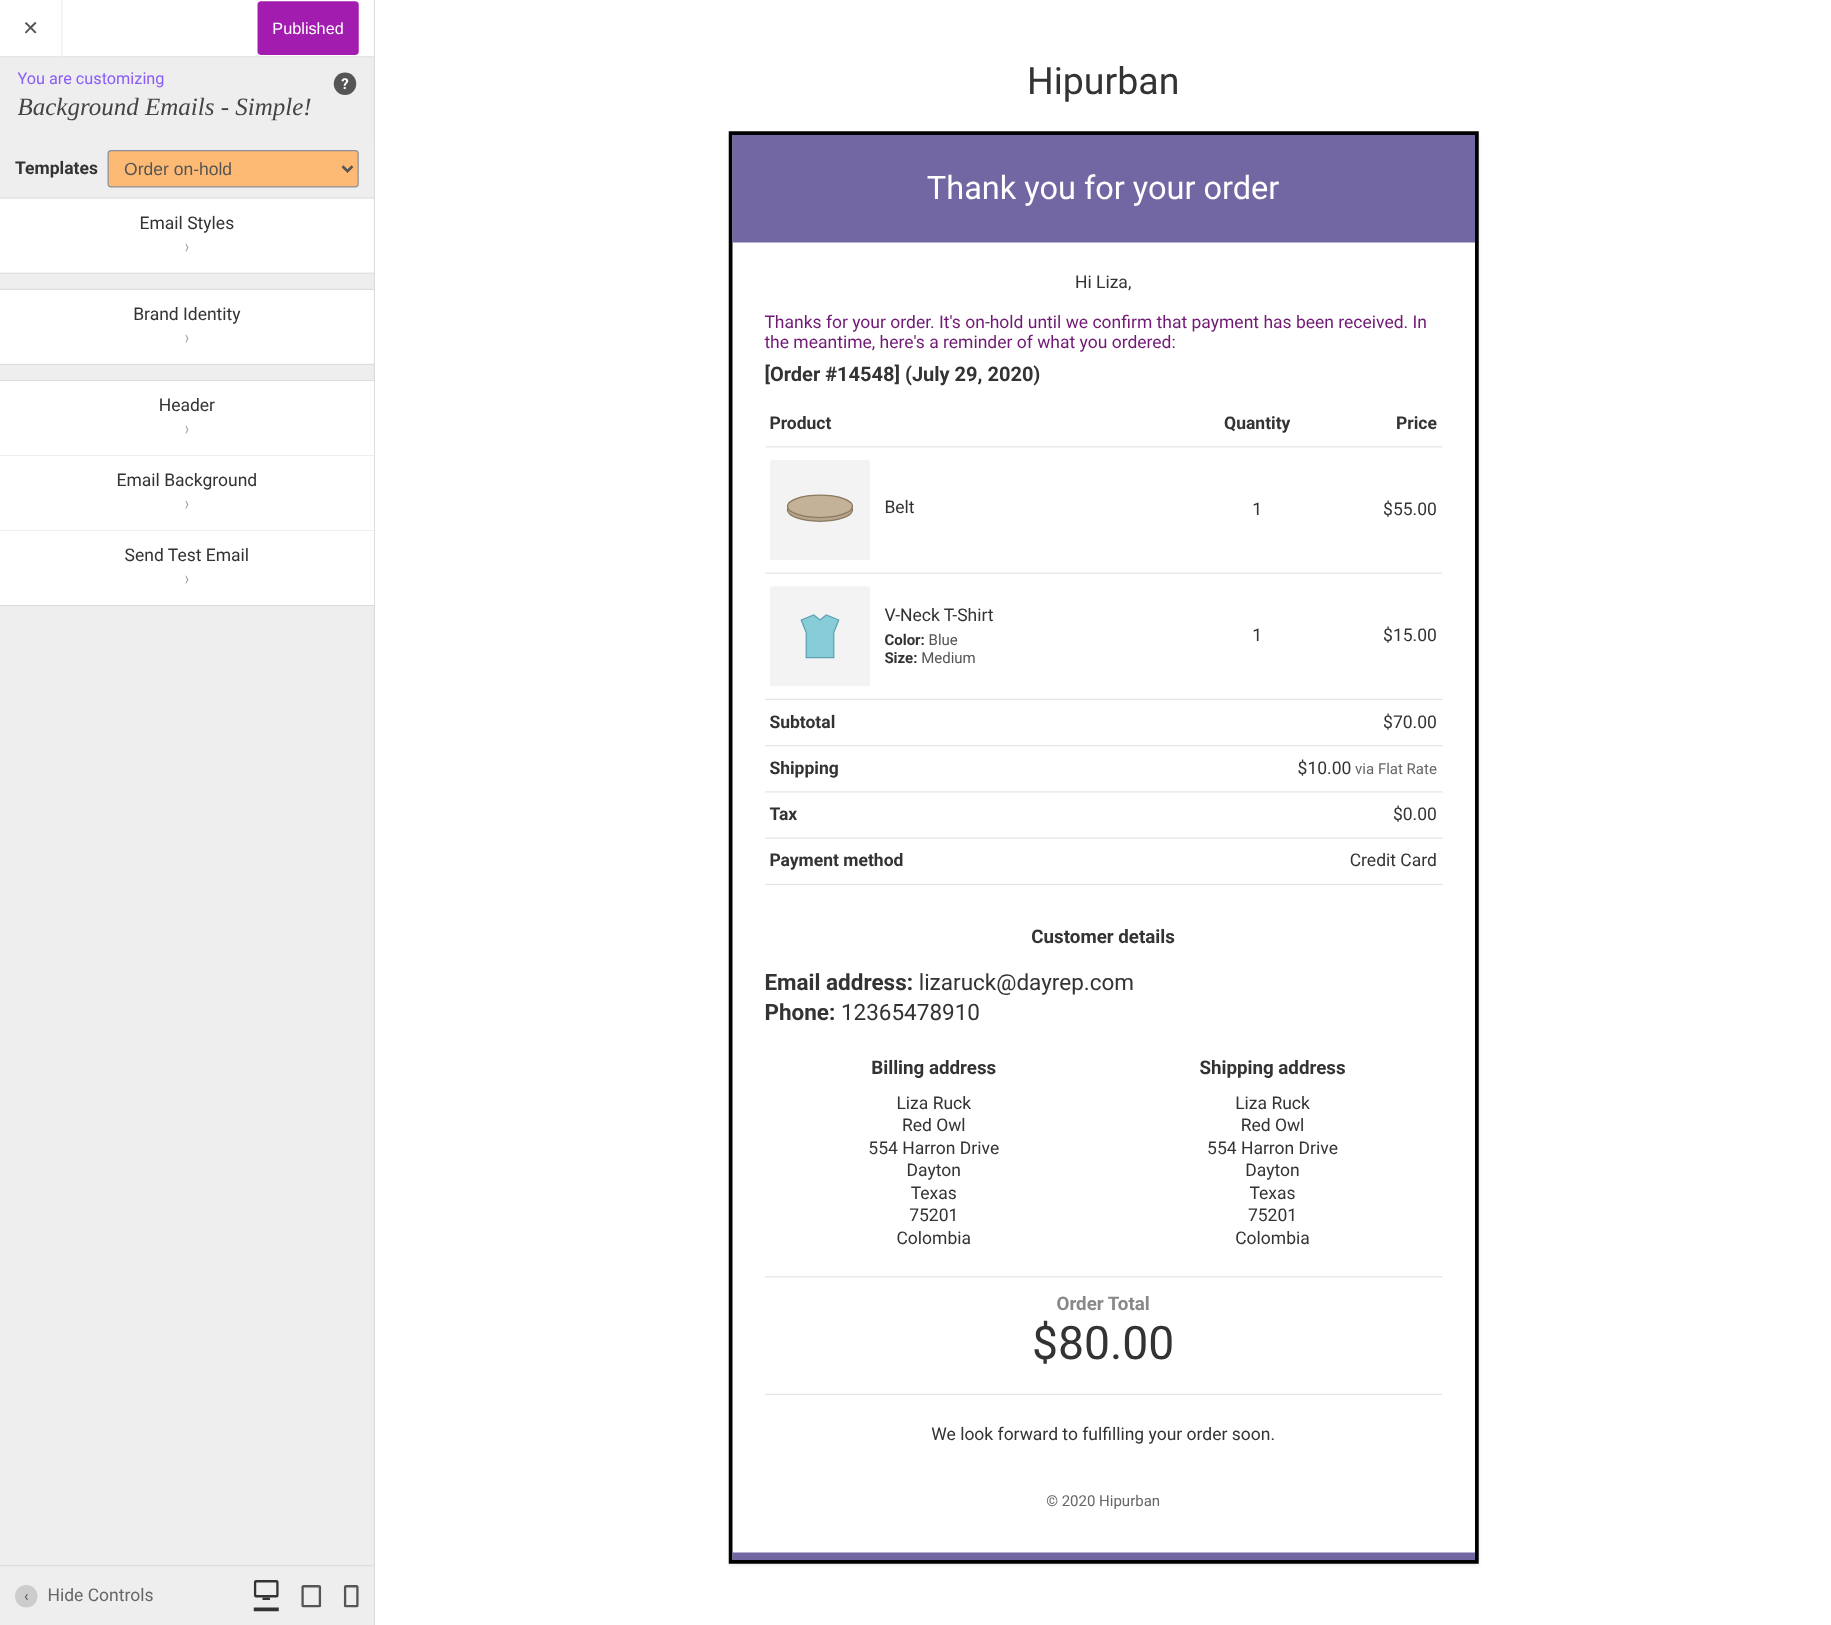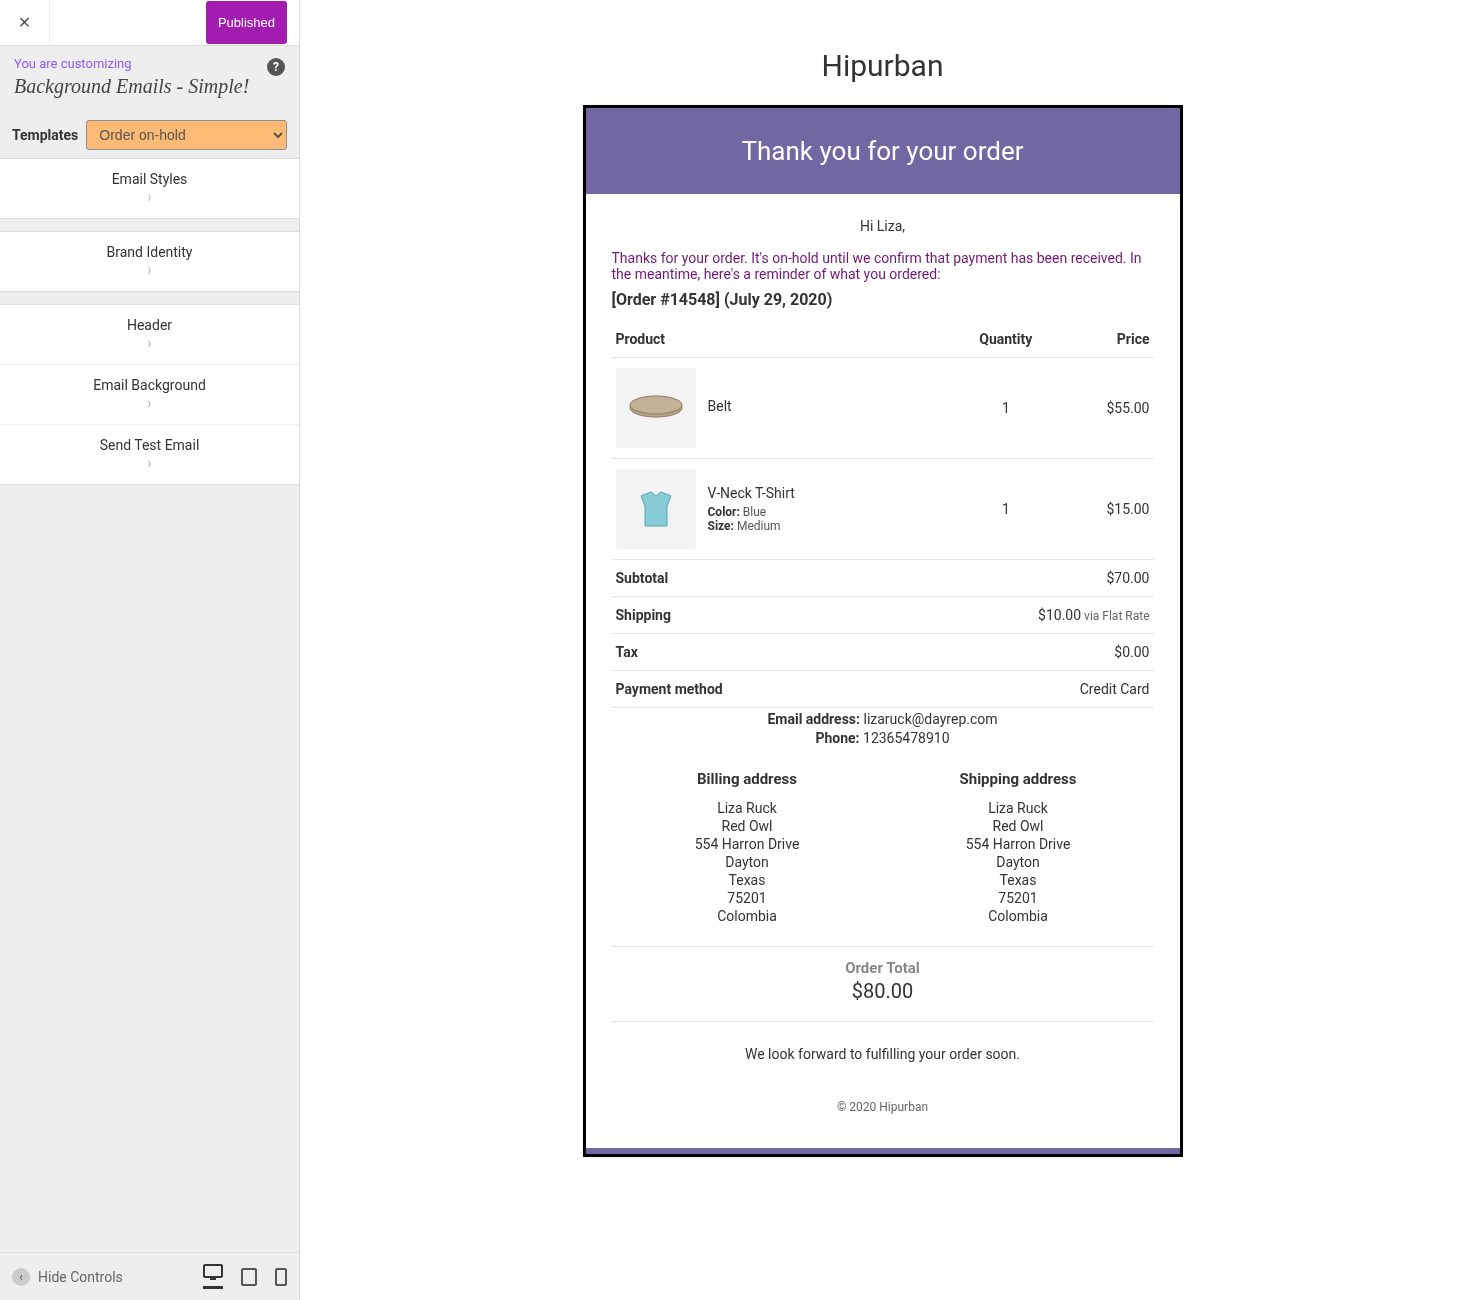--- a/index.html
+++ b/index.html
@@ -207,42 +207,42 @@
     }
     table.totals td {
       padding: 10px 4px;
       border-bottom:1px solid #e5e5e5;
       font-size:14px;
     }
     table.totals .label { font-weight:bold; }
     table.totals .val { text-align:right; }
     .small-note { font-size:12px; color:#666; }
     .customer-details { text-align:center; font-weight:bold; margin: 32px 0 18px 0; font-size:15px; }
-    .cd-line { text-align:center; font-size:14px; margin:3px 0; }
+    .cd-line { text-align:left; font-size:18px; margin:3px 0; }
     .cd-line b {font-weight:bold;}
     .address-row {
       display:flex;
       margin-top: 24px;
       padding-bottom:20px;
       border-bottom:1px solid #e5e5e5;
     }
     .address-col {
       flex:1;
       text-align:center;
       font-size:14px;
     }
     .address-col h4 { font-weight:bold; margin-bottom:12px; font-size:15px;}
     .address-col p { margin:2px 0; }
     .order-total-block {
       text-align:center;
       padding: 12px 0 18px 0;
       border-bottom:1px solid #e5e5e5;
     }
     .order-total-label { font-weight:bold; color:#888; font-size:15px; }
-    .order-total-val { font-size:20px; font-weight:400; margin-top:2px; }
+    .order-total-val { font-size:37px; font-weight:400; margin-top:2px; }
     .closing { text-align:center; padding: 24px 0; font-size:14px; }
     .email-footer {
       text-align:center; font-size:12px; color:#666; padding: 14px 0 24px 0;
     }
     .email-bottom-bar { height:6px; background:#7367a3; }
   </style>
 </head>
 <body>
 
 <div class="sidebar">
@@ -395,20 +395,21 @@
               <td class="label">Tax</td>
               <td class="val">$0.00</td>
             </tr>
             <tr>
               <td class="label">Payment method</td>
               <td class="val">Credit Card</td>
             </tr>
           </tbody>
             </table>
 
+          <div class="customer-details">Customer details</div>
           <div class="cd-line"><b>Email address:</b> <span>lizaruck@dayrep.com</span></div>
           <div class="cd-line"><b>Phone:</b> <span>12365478910</span></div>
 
           <div class="address-row">
             <div class="address-col">
               <h4>Billing address</h4>
               <p>Liza Ruck</p>
               <p>Red Owl</p>
               <p>554 Harron Drive</p>
               <p>Dayton</p>

